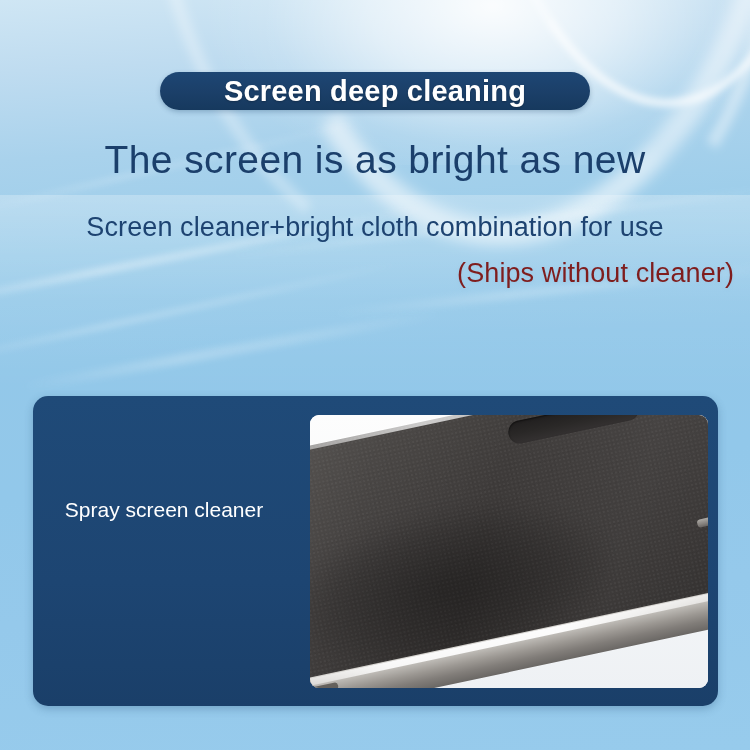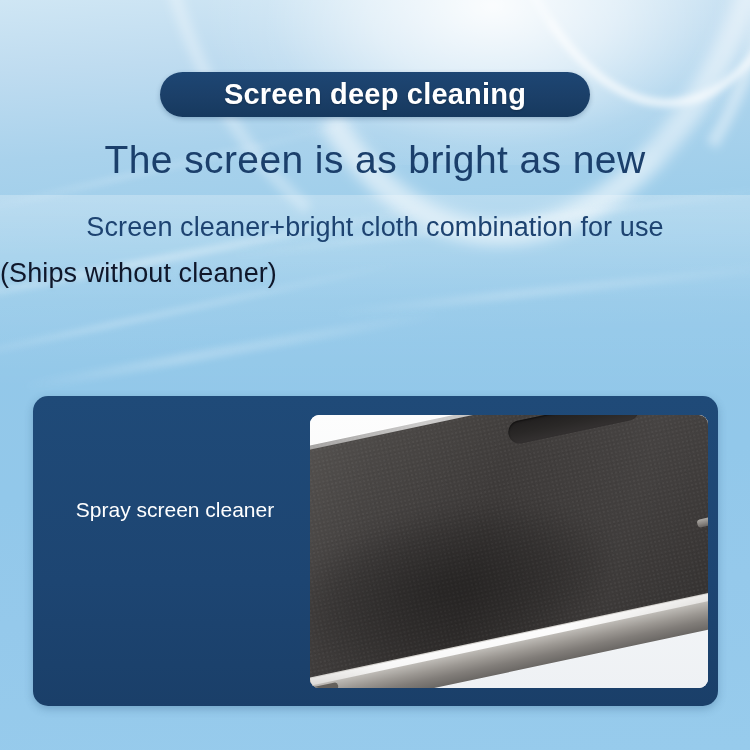--- a/index.html
+++ b/index.html
@@ -112,21 +112,21 @@
       rgba(255,255,255,0.06) 55%,
       rgba(255,255,255,0) 100%);
   }
 
   
   .badge {
     position: absolute;
     left: 160px;
     top: 72px;
     width: 430px;
-    height: 45px;
+    height: 38px;
     border-radius: 23px;
     background: linear-gradient(180deg, #1d4674 0%, #1b3f68 55%, #16395e 100%);
     box-shadow: 0 2px 5px rgba(30,70,110,0.30);
     display: flex;
     align-items: center;
     justify-content: center;
   }
   .badge-text {
     color: #ffffff;
     font-size: 29px;
@@ -156,44 +156,44 @@
     top: 212px;
     text-align: center;
     color: #1d4371;
     font-size: 27px;
     letter-spacing: 0.1px;
     white-space: nowrap;
   }
   .sub-2 {
     position: absolute;
     left: 0;
-    right: 7px;
+    right: 16px;
     top: 258px;
-    text-align: left;
-    color: #0f172a;
+    text-align: right;
+    color: #7f1d1d;
     font-size: 27px;
     letter-spacing: 0.1px;
     white-space: nowrap;
     text-shadow: 0 1px 3px rgba(150,195,225,0.55);
   }
 
   
   .card {
     position: absolute;
     left: 33px;
     top: 396px;
     width: 685px;
     height: 310px;
     border-radius: 15px;
     background: linear-gradient(180deg, #1f4a78 0%, #1d4572 60%, #1a3f69 100%);
     box-shadow: 0 3px 9px rgba(35,80,120,0.30);
   }
   .card-caption {
     position: absolute;
-    left: 36px;
+    left: 25px;
     top: 495px;
     width: 278px;
     text-align: center;
     color: #ffffff;
     font-size: 21px;
     line-height: 30px;
   }
   .card-caption .line {
     white-space: nowrap;
   }

